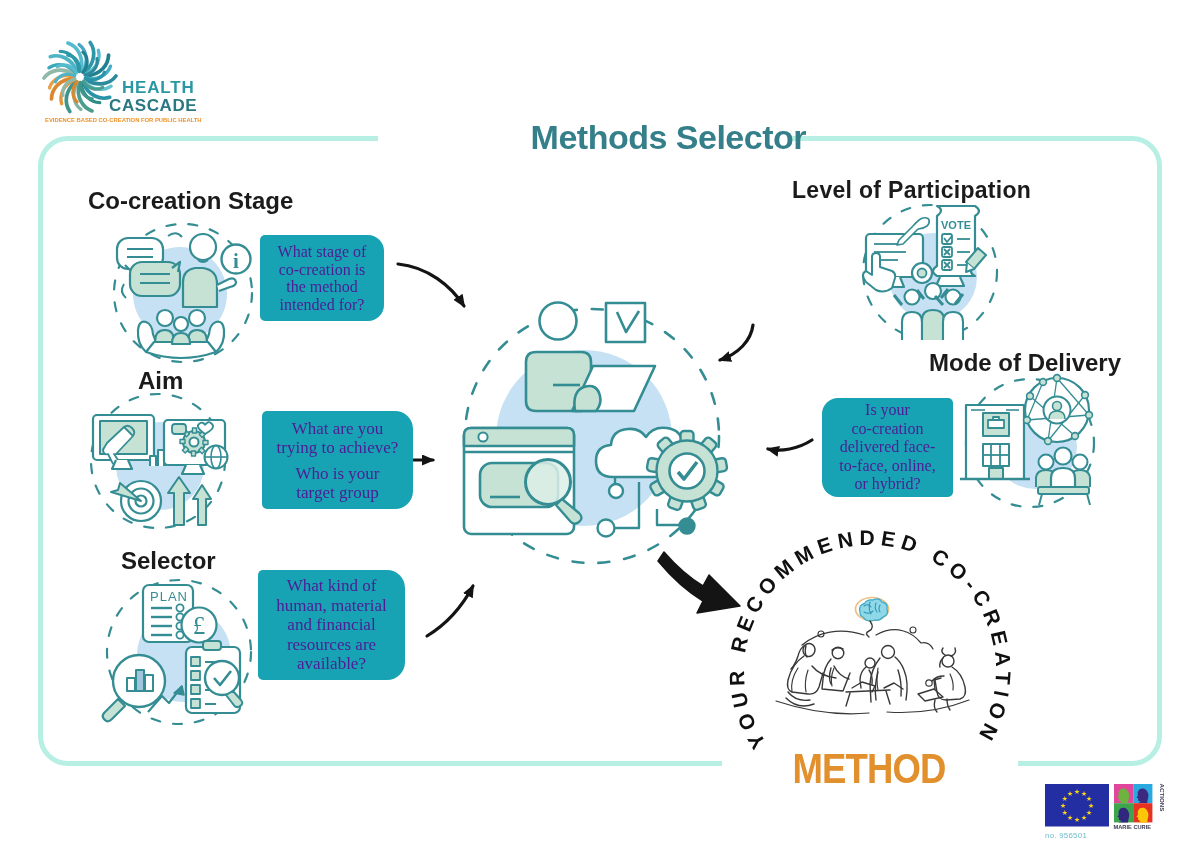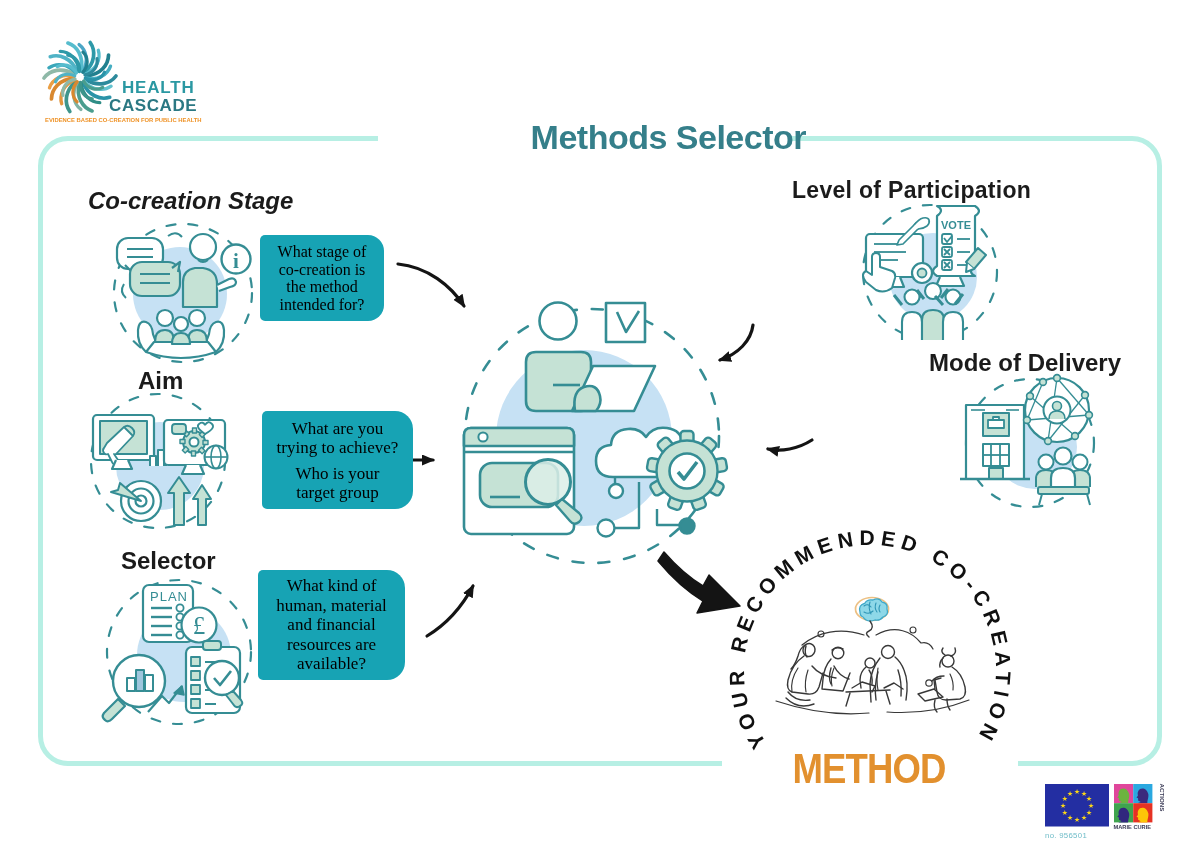--- a/index.html
+++ b/index.html
@@ -6,48 +6,51 @@
   #page{position:relative;width:1200px;height:849px;background:#fff;overflow:hidden;font-family:"Liberation Sans",sans-serif;}
   #frame{position:absolute;left:38px;top:136px;width:1114px;height:620px;border:5px solid #b7efe4;border-radius:30px;}
   #titlestrip{position:absolute;left:378px;top:130px;width:412px;height:18px;background:#fff;z-index:2;}
   #title{position:absolute;left:406px;top:112px;width:400px;height:50px;z-index:2;
          font-weight:bold;font-size:34px;color:#357f8a;text-align:right;line-height:50px;letter-spacing:-0.5px;}
   #methodstrip{position:absolute;left:722px;top:755px;width:296px;height:18px;background:#fff;z-index:2;}
   #method{position:absolute;left:719px;top:740px;width:300px;height:52px;z-index:2;text-align:center;}
   #method span{display:inline-block;font-weight:bold;font-size:42px;color:#e2902e;line-height:57px;letter-spacing:-1px;
          transform:scaleX(0.87);transform-origin:center;}
   .hd{position:absolute;font-weight:bold;color:#1b1b1b;font-size:24px;z-index:3;white-space:nowrap;}
-  .qbox{position:absolute;background:#17a3b4;color:#000000;font-family:"Liberation Serif",serif;
+  .qbox{position:absolute;background:#17a3b4;color:#4c1d95;font-family:"Liberation Serif",serif;
         text-align:center;z-index:3;display:flex;flex-direction:column;justify-content:center;}
   .qbox p{margin:0;}
 </style>
 </head>
 <body>
 <div id="page">
   <div id="frame"></div>
   <div id="titlestrip"></div>
   <div id="title">Methods Selector</div>
   <div id="methodstrip"></div>
   <div id="method"><span>METHOD</span></div>
 
-  <div class="hd" style="left:88px;top:187px;font-style:italic;">Co-creation Stage</div>
+  <div class="hd" style="left:88px;top:187px;">Co-creation Stage</div>
   <div class="hd" style="left:138px;top:367px;">Aim</div>
   <div class="hd" style="left:121px;top:547px;">Selector</div>
   <div class="hd" style="left:792px;top:177px;font-size:23px;letter-spacing:0.3px;">Level of Participation</div>
   <div class="hd" style="left:929px;top:349px;">Mode of Delivery</div>
 
   <div class="qbox" style="left:260px;top:235px;width:124px;height:86px;border-radius:5px 16px 16px 5px;font-size:16px;line-height:17.5px;">
     <p>What stage of<br>co-creation is<br>the method<br>intended for?</p>
   </div>
   <div class="qbox" style="left:240px;top:411px;width:151px;height:98px;border-radius:5px 18px 18px 5px;font-size:17px;line-height:19px;margin-left:22px;">
     <p>What are you<br>trying to achieve?</p>
     <p style="margin-top:7px;">Who is your<br>target group</p>
   </div>
   <div class="qbox" style="left:258px;top:570px;width:147px;height:110px;border-radius:5px 18px 18px 5px;font-size:17px;line-height:19.5px;">
     <p>What kind of<br>human, material<br>and financial<br>resources are<br>available?</p>
+  </div>
+  <div class="qbox" style="left:822px;top:398px;width:131px;height:99px;border-radius:16px 5px 5px 16px;font-size:16px;line-height:18.5px;">
+    <p>Is your<br>co-creation<br>delivered face-<br>to-face, online,<br>or hybrid?</p>
   </div>
 
   <svg width="1200" height="849" viewBox="0 0 1200 849" style="position:absolute;left:0;top:0;z-index:1;">
 <defs>
 <marker id="ah" markerUnits="userSpaceOnUse" markerWidth="18" markerHeight="16" refX="11" refY="5.5" orient="auto">
   <path d="M0,0 L13,5.5 L0,11 Z" fill="#141414"></path>
 </marker>
 </defs>
 <g stroke-linecap="round" fill="none">
 <path d="M-1,-36 C7,-30 10,-18 3,-6" stroke="#4ba6c6" stroke-width="3.7" transform="translate(80,77) rotate(0) scale(0.90)"></path>

